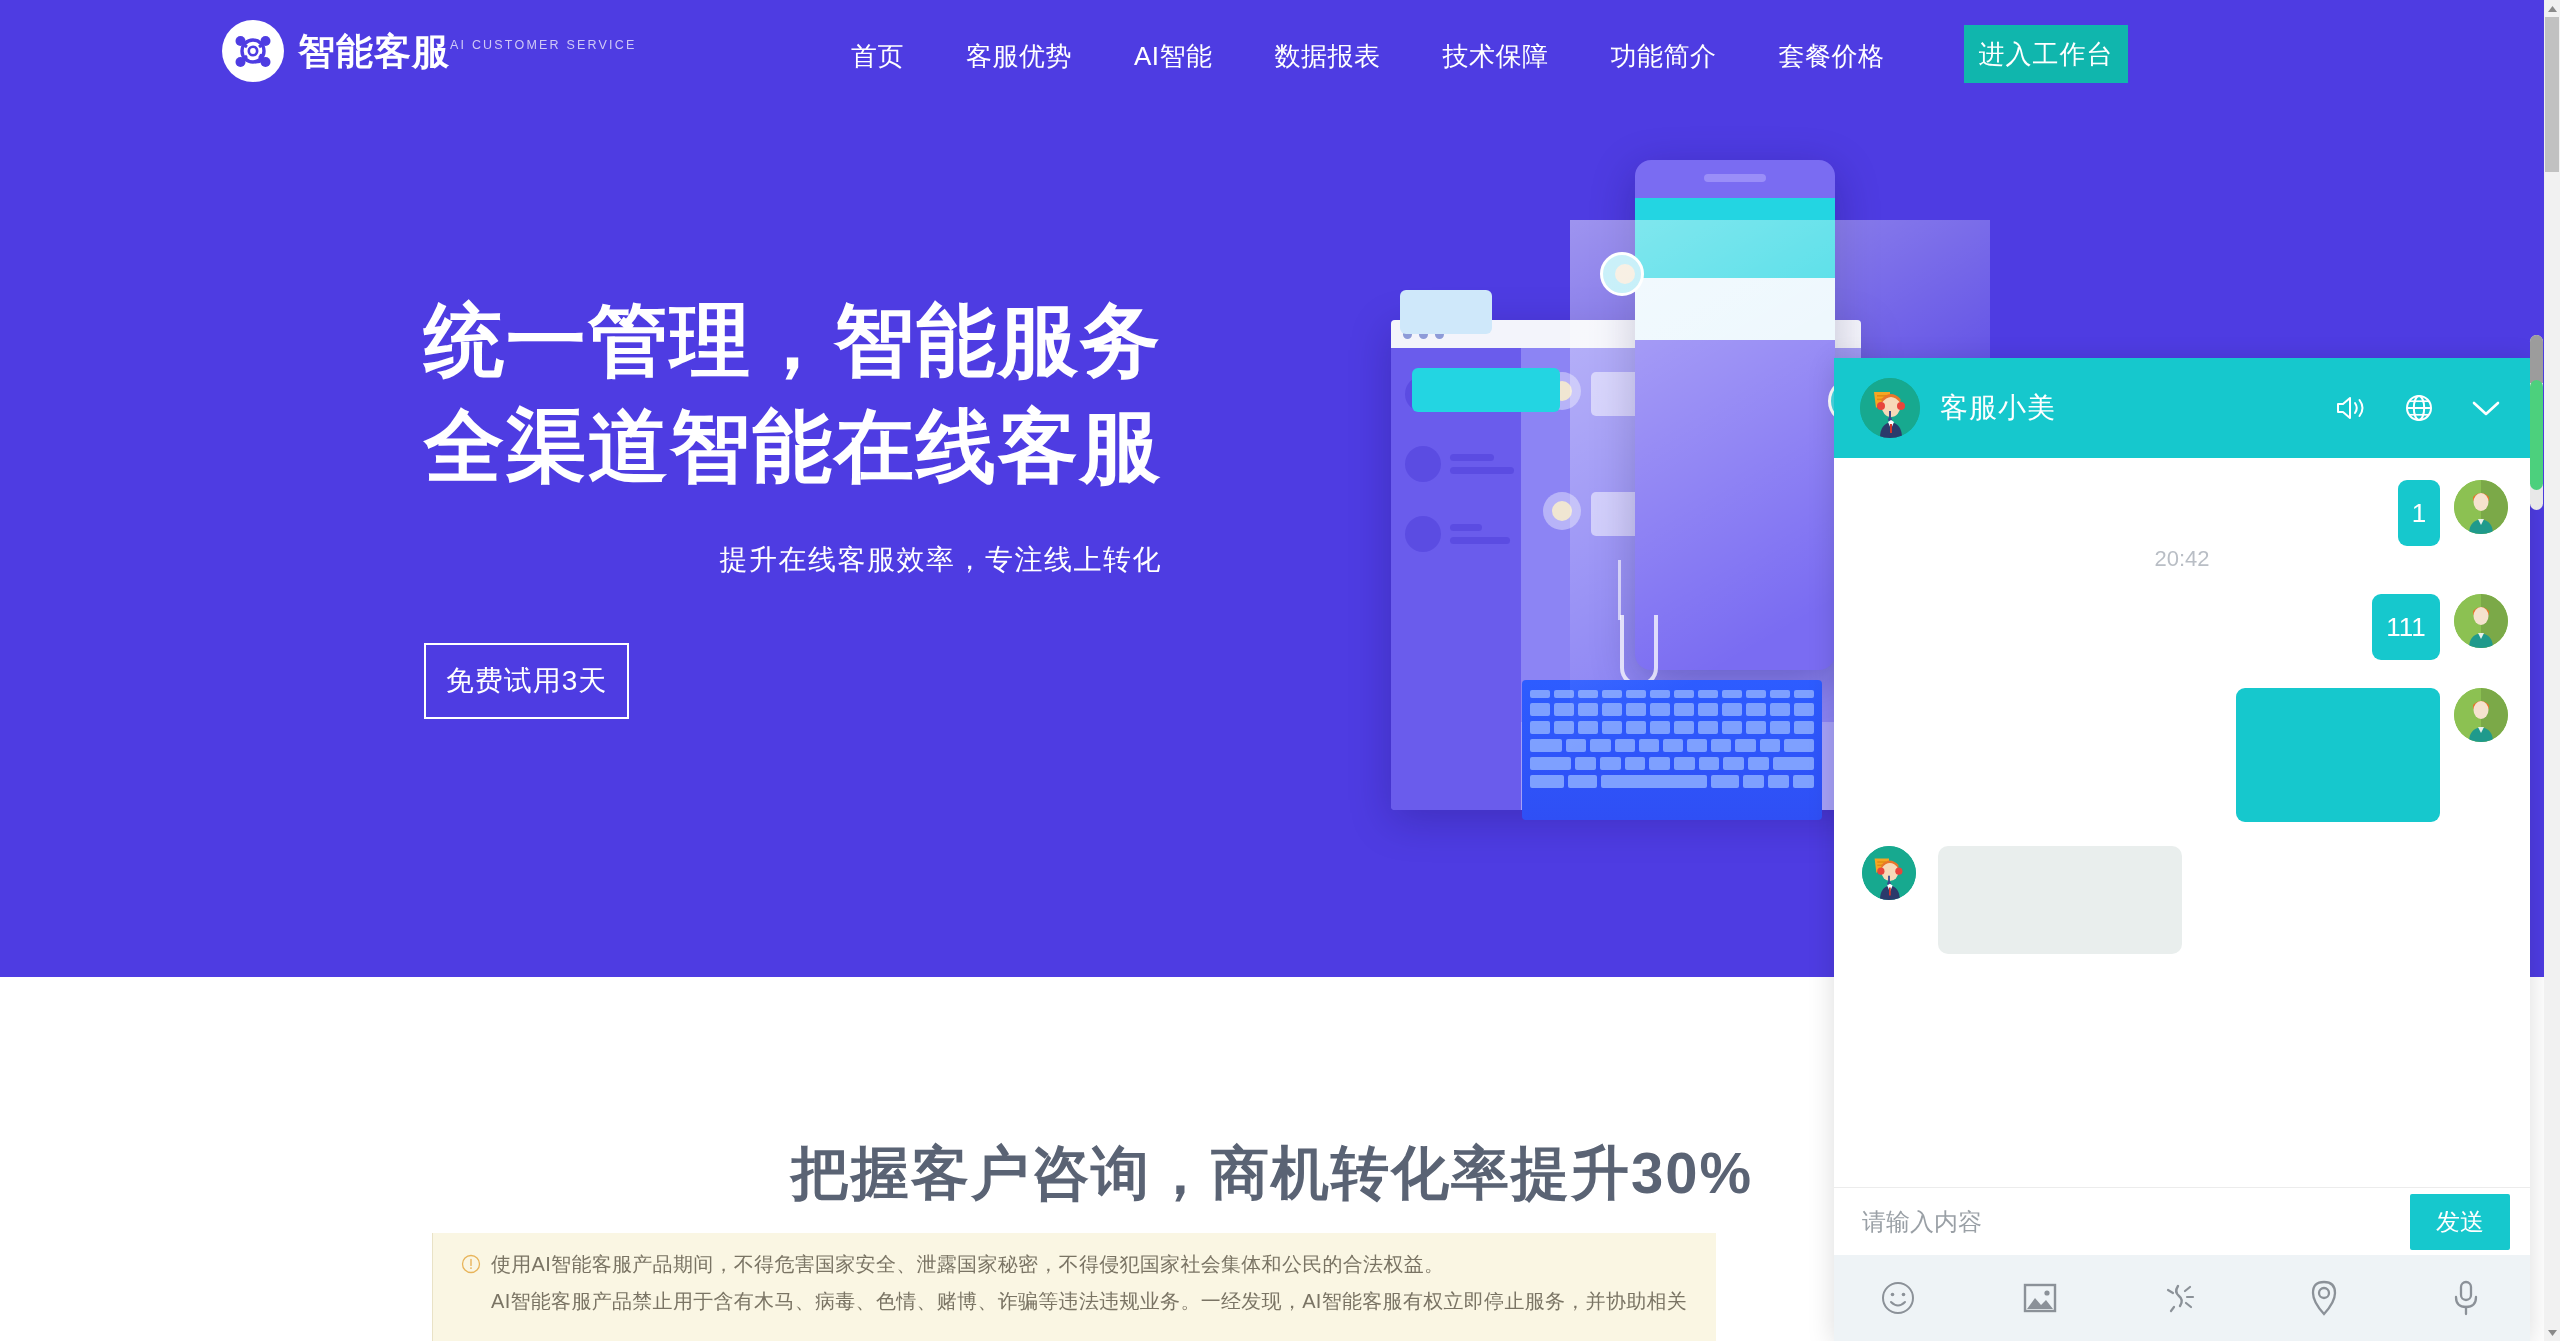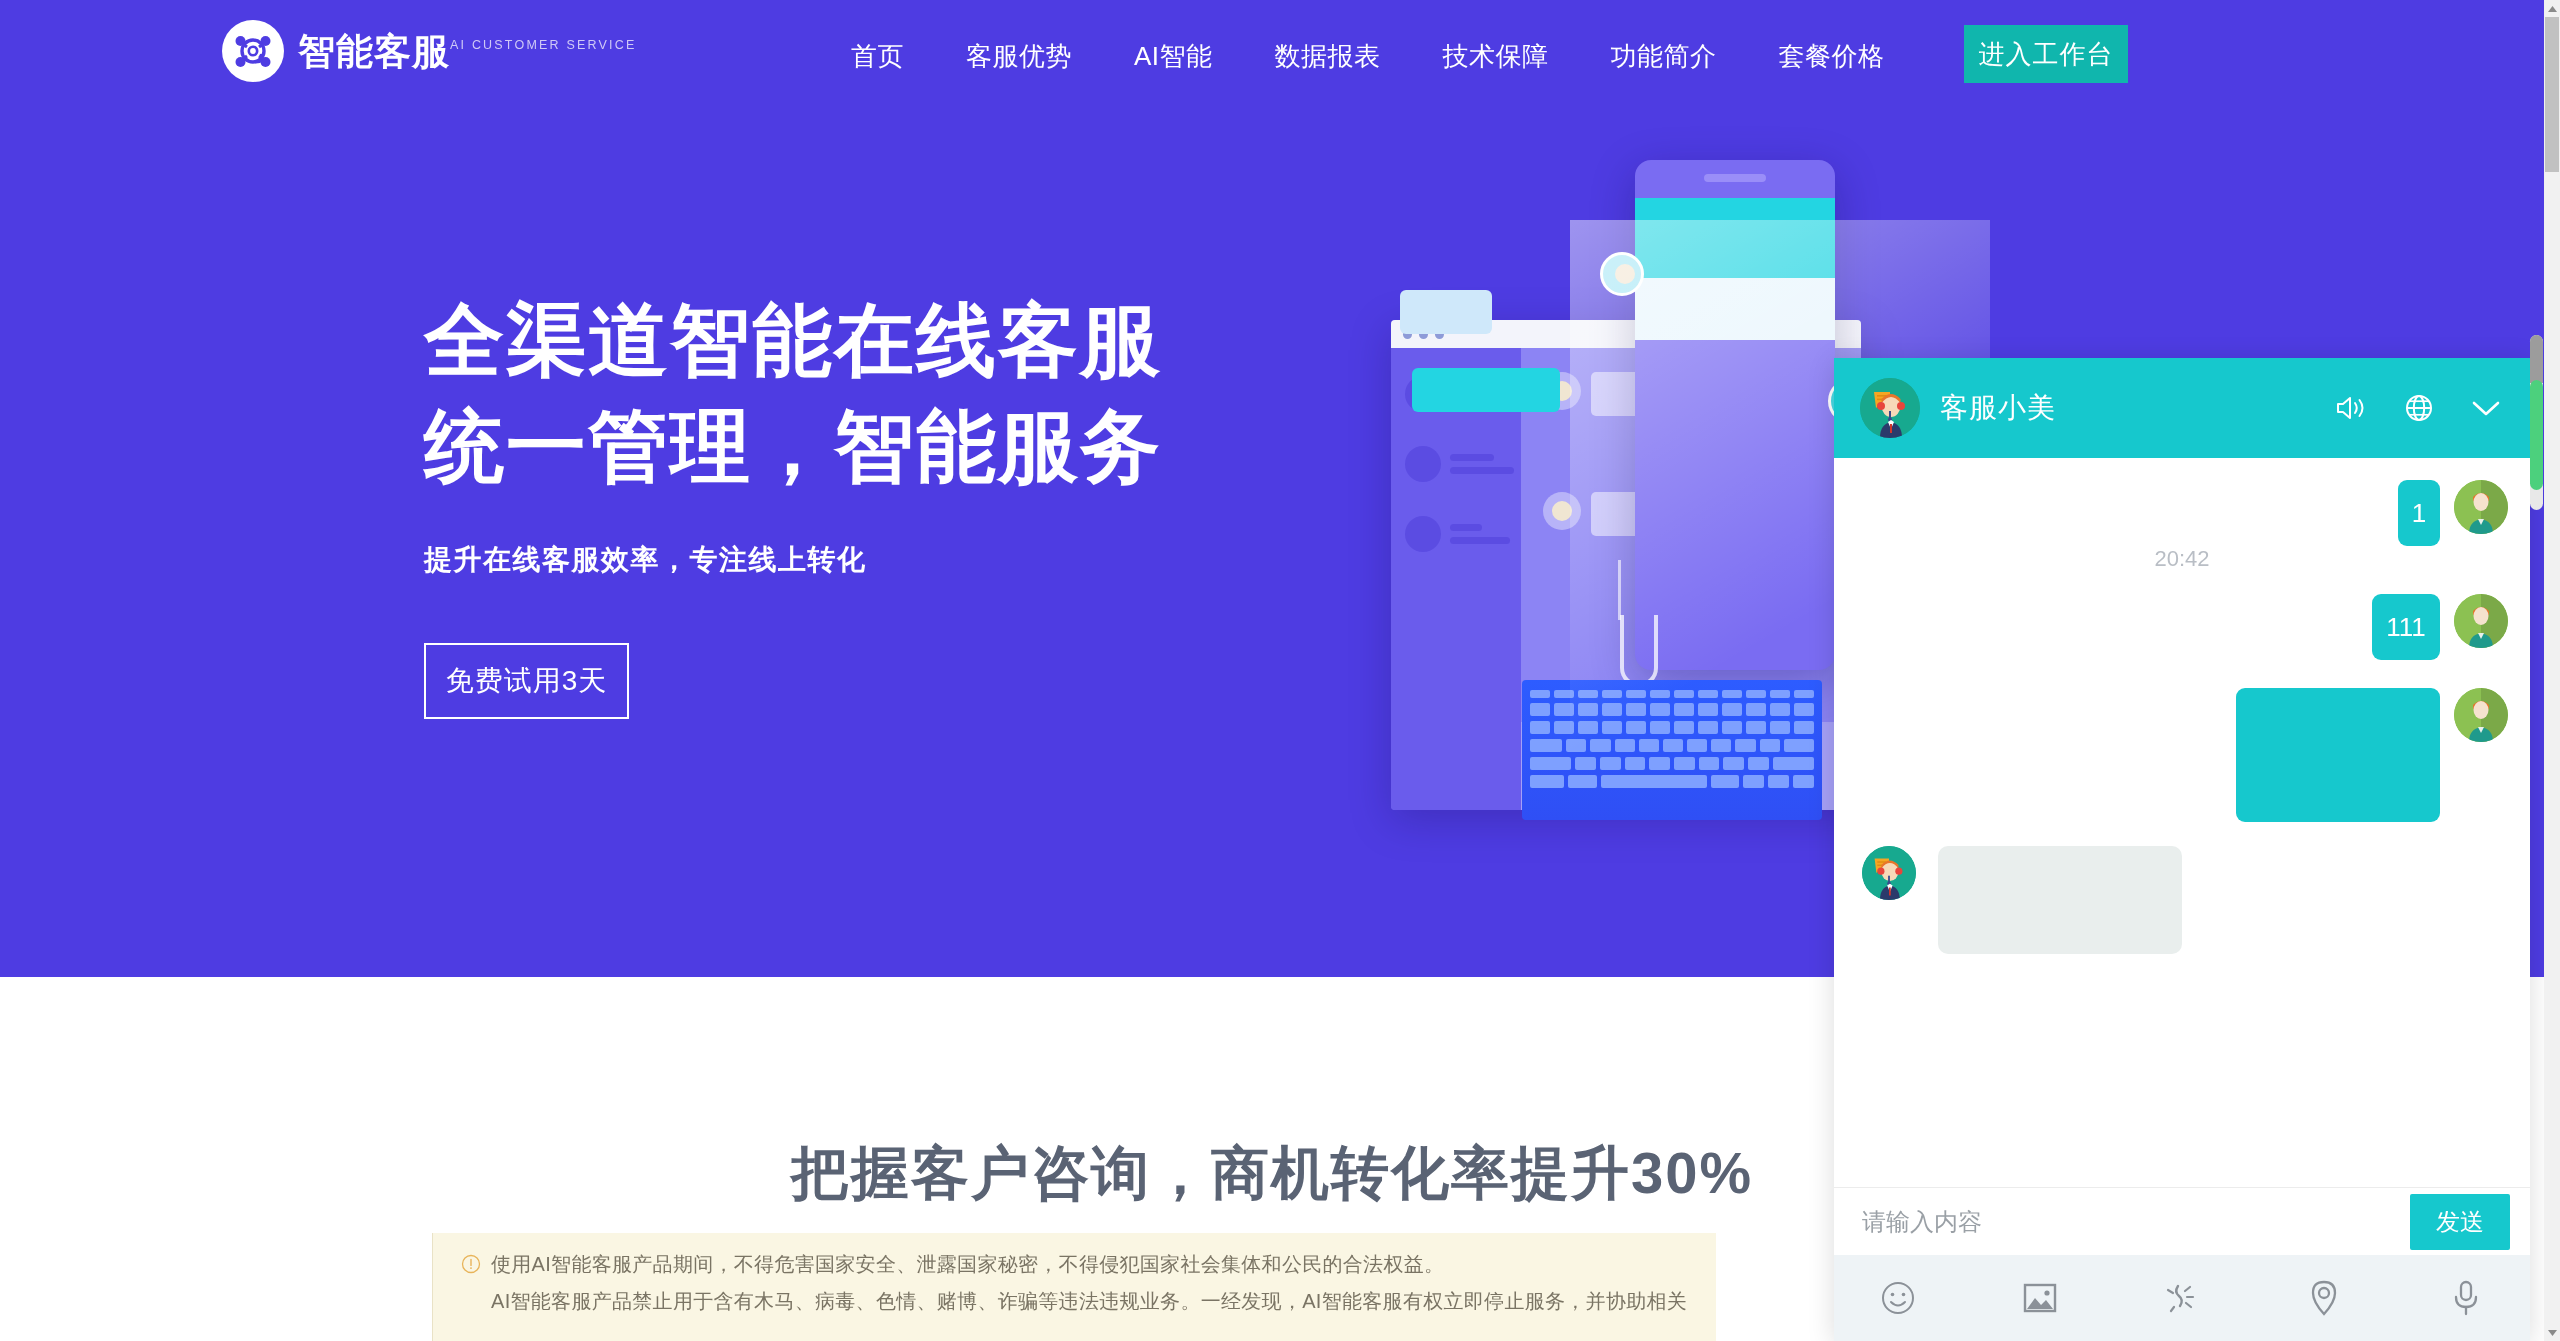--- a/index.html
+++ b/index.html
@@ -66,21 +66,21 @@
   }
 
   
   .hero-copy { position: absolute; left: 424px; top: 288px; z-index: 20; }
   .hero-title {
     color: #ffffff; font-size: 80px; font-weight: 700;
     line-height: 1.32; letter-spacing: 2px; white-space: nowrap;
   }
   .hero-sub {
     color: #ffffff; font-size: 28px; margin-top: 42px;
-    letter-spacing: 1.5px; font-weight: 700;
+    letter-spacing: 1.5px; font-weight: 400; text-align: right;
   }
   .hero-btn {
     margin-top: 64px; width: 205px; height: 76px;
     border: 2px solid #ffffff; background: transparent;
     color: #ffffff; font-size: 28px; font-family: inherit;
     cursor: pointer; letter-spacing: 1px;
     display: flex; align-items: center; justify-content: center;
   }
 
   
@@ -393,22 +393,22 @@
             <i class="kb-key"></i>
             <i class="kb-key"></i>
             <i class="kb-key"></i>
         </div>
       </div>
 
       <div class="il-light"></div>
     </div>
 
     <div class="hero-copy">
+      <div class="hero-title">统一管理，智能服务</div>
       <div class="hero-title">全渠道智能在线客服</div>
-      <div class="hero-title">统一管理，智能服务</div>
       <div class="hero-sub">提升在线客服效率，专注线上转化</div>
       <button class="hero-btn">免费试用3天</button>
     </div>
 
     <div class="nav">
       <div class="logo-wrap">
         <span class="logo-mark">
           <svg width="44" height="44" viewBox="0 0 44 44">
             <circle cx="22" cy="22" r="11" fill="none" stroke="#4E3CE2" stroke-width="3.4"></circle>
             <circle cx="22" cy="22" r="4.2" fill="none" stroke="#4E3CE2" stroke-width="2.6"></circle>

